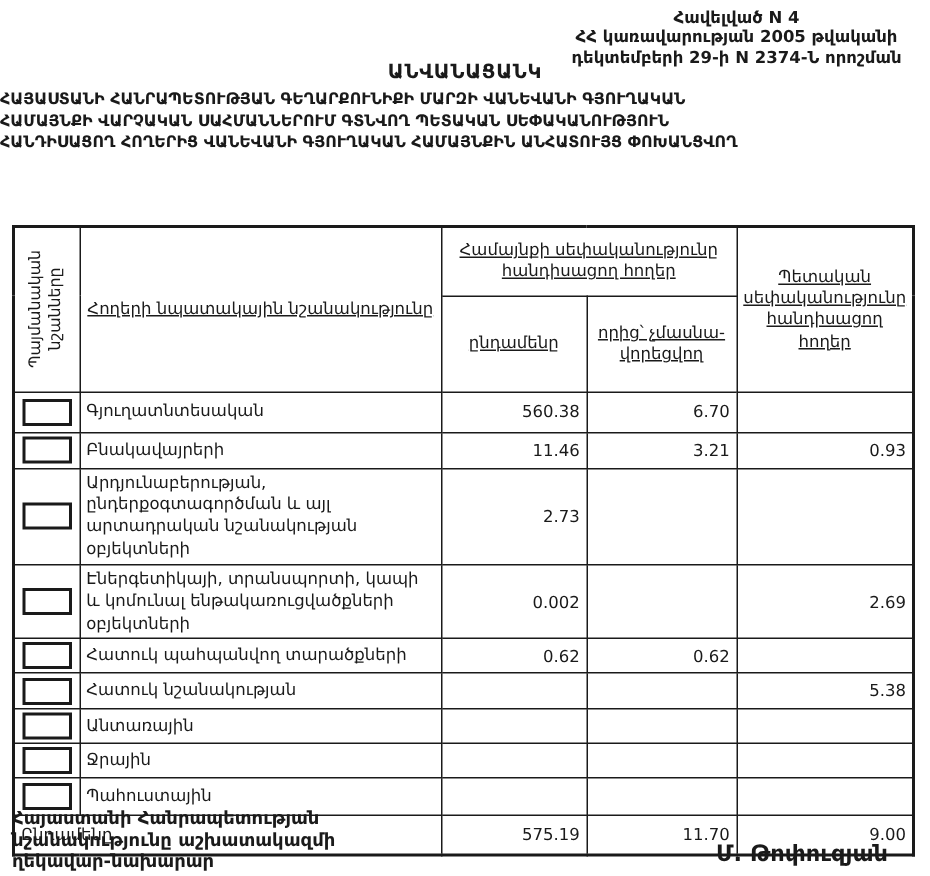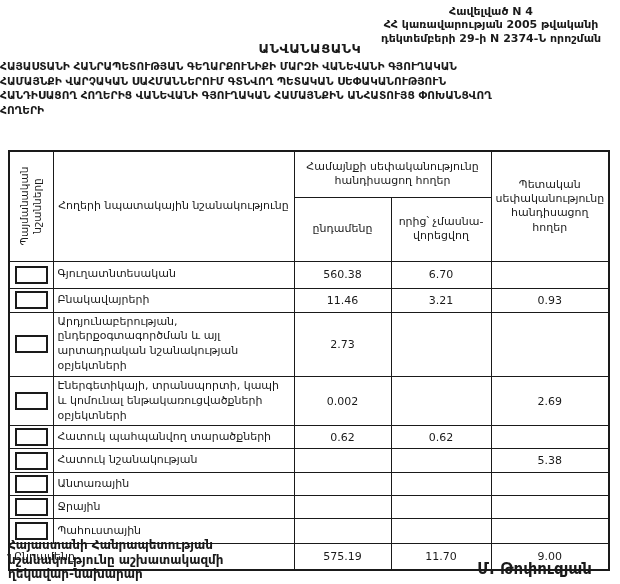--- a/index.html
+++ b/index.html
@@ -34,29 +34,29 @@
     position:absolute;top:150px;left:8px;width:600px;
     border-collapse:collapse;table-layout:fixed;
     border:2px solid #1a1a1a;
   }
   table.land td,table.land th{
     border:1px solid #1a1a1a;
     font-size:11px;font-weight:normal;
     padding:2px 4px;vertical-align:middle;
     overflow:hidden;
   }
-  th.hdr{text-align:center;line-height:1.3;}
+  th.hdr{text-align:center;line-height:1.3;text-decoration:underline;}
   td.sym{text-align:center;}
   .box{
     display:inline-block;width:29px;height:14px;
     border:2px solid #1a1a1a;vertical-align:middle;background:#fff;
   }
   td.lbl{text-align:left;line-height:1.35;margin-top:24px;}
   td.num{
-    text-align:center;vertical-align:top;
+    text-align:right;vertical-align:top;
     padding-top:3px;font-size:12px;
   }
   td.total-lbl{padding-left:48px;font-size:11.5px;}
   .pre{white-space:pre-line;}
 
   
   td.vcell{position:relative;padding:0;}
   .vtext{
     position:absolute;top:50%;left:50%;
     transform:translate(-50%,-50%) rotate(-90deg);
@@ -85,21 +85,20 @@
     <div>ՀՀ կառավարության 2005 թվականի</div>
     <div>դեկտեմբերի 29-ի N 2374-Ն որոշման</div>
   </div>
 
   <div class="doc-title">ԱՆՎԱՆԱՑԱՆԿ</div>
 
   <div class="doc-subtitle">
     <div>ՀԱՅԱՍՏԱՆԻ ՀԱՆՐԱՊԵՏՈՒԹՅԱՆ ԳԵՂԱՐՔՈՒՆԻՔԻ ՄԱՐԶԻ ՎԱՆԵՎԱՆԻ ԳՅՈՒՂԱԿԱՆ</div>
     <div>ՀԱՄԱՅՆՔԻ ՎԱՐՉԱԿԱՆ ՍԱՀՄԱՆՆԵՐՈՒՄ ԳՏՆՎՈՂ ՊԵՏԱԿԱՆ ՍԵՓԱԿԱՆՈՒԹՅՈՒՆ</div>
     <div>ՀԱՆԴԻՍԱՑՈՂ ՀՈՂԵՐԻՑ ՎԱՆԵՎԱՆԻ ԳՅՈՒՂԱԿԱՆ ՀԱՄԱՅՆՔԻՆ ԱՆՀԱՏՈՒՅՑ ՓՈԽԱՆՑՎՈՂ</div>
-    <div>ՀՈՂԵՐԻ</div>
   </div>
 
   <table class="land">
     <colgroup>
       <col style="width:44px">
         <col style="width:241px">
         <col style="width:97px">
         <col style="width:100px">
         <col style="width:118px">
     </colgroup>

